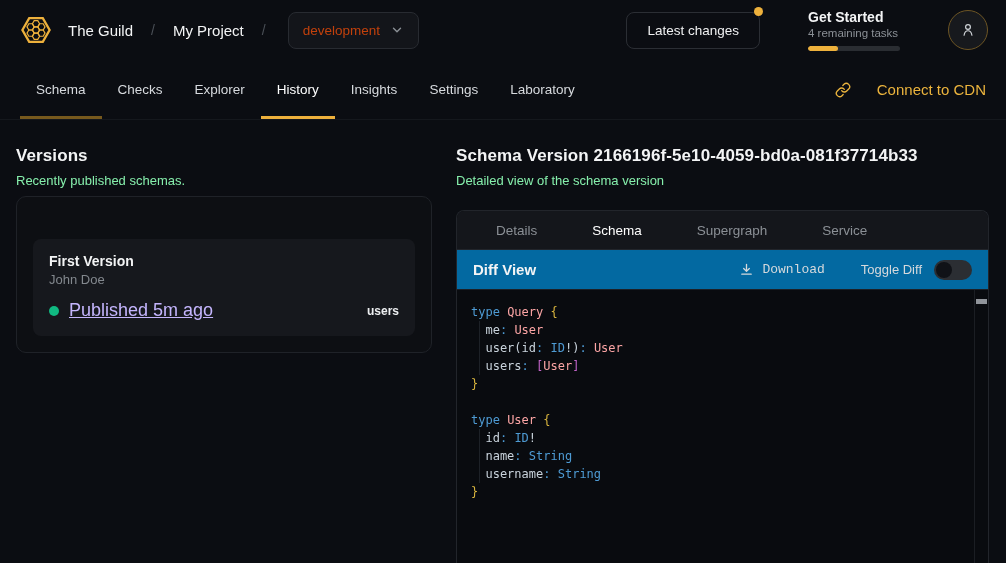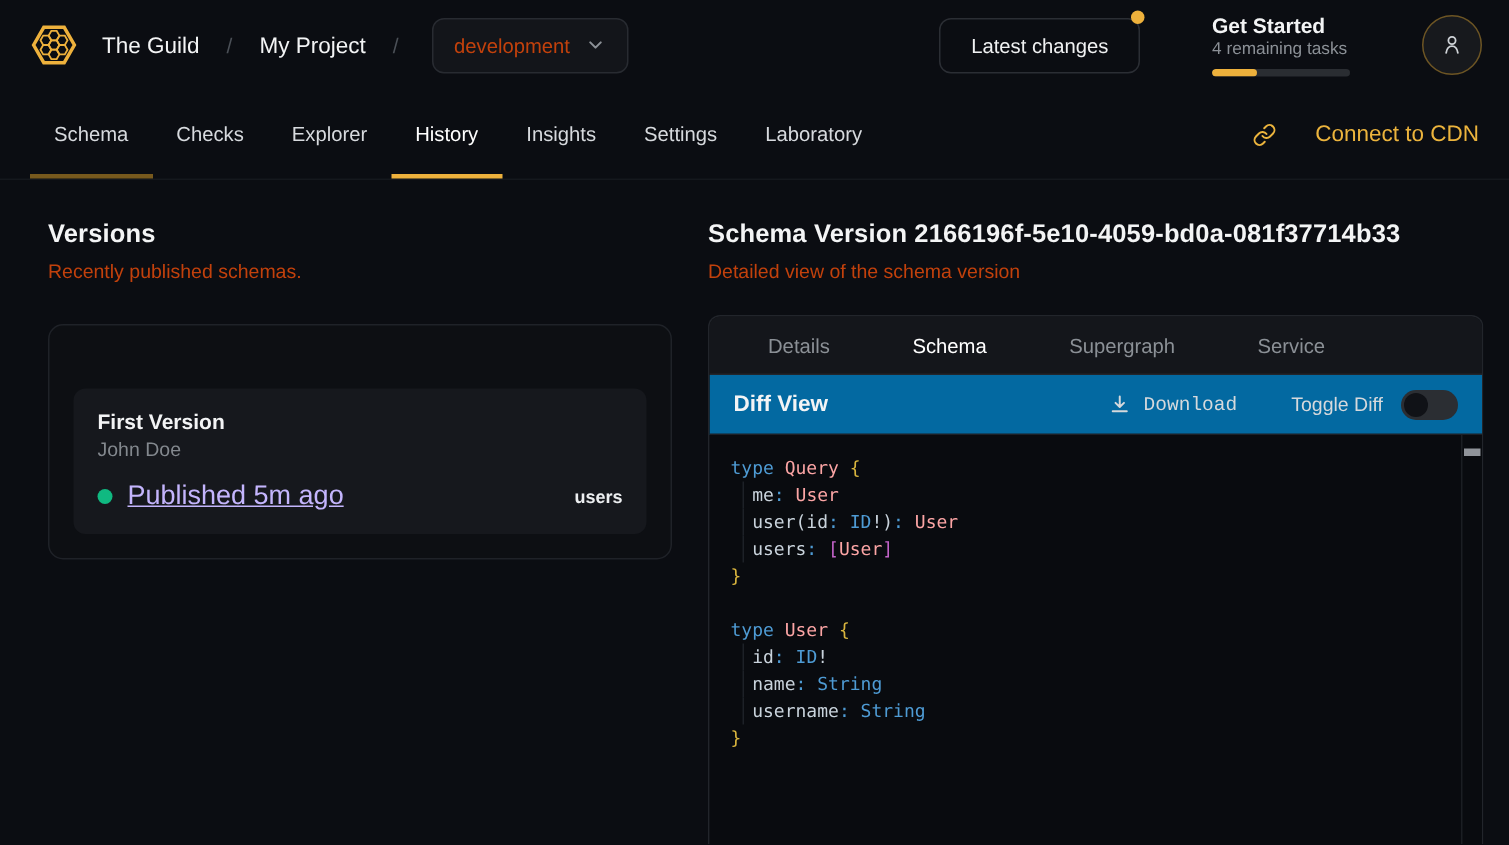--- a/index.html
+++ b/index.html
@@ -48,27 +48,27 @@
   .nav-tab { position:relative; display:flex; align-items:center; padding:0 16px; color:#d7dade; font-size:13.5px; cursor:pointer; text-decoration:none; }
   .nav-tab.active { color:#ffffff; font-weight:500; }
   .nav-tab.underline-dim::after, .nav-tab.underline-bright::after {
     content:""; position:absolute; left:0; right:0; bottom:0; height:3px;
   }
   .nav-tab.underline-dim::after { background:#77591d; }
   .nav-tab.underline-bright::after { background:#eeb13c; }
   .cdn-link { display:flex; align-items:center; gap:26px; color:#ecb43d; font-size:15px; cursor:pointer; text-decoration:none; }
 
   
-  .content { flex:1; display:flex; padding:26px 17px 0 32px; min-height:0; }
+  .content { flex:1; display:flex; padding:26px 17px 0 16px; min-height:0; }
   .left-col { width:416px; flex:0 0 auto; }
   .right-col { flex:1; margin-left:24px; min-width:0; display:flex; flex-direction:column; }
   .panel-title { font-size:17px; font-weight:600; color:#f3f4f5; letter-spacing:.1px; }
-  .panel-sub { font-size:13px; color:#c2410c; margin-top:7px; }
-
-  .versions-card { margin-top:28px; background:#0d0f13; border:1px solid #1f2228; border-radius:10px; padding:42px 16px 16px 16px; }
+  .panel-sub { font-size:13px; color:#86efac; margin-top:7px; }
+
+  .versions-card { margin-top:8px; background:#0d0f13; border:1px solid #1f2228; border-radius:10px; padding:42px 16px 16px 16px; }
   .version-item { background:#16181d; border-radius:8px; padding:14px 16px 15px 16px; cursor:pointer; }
   .v-name { font-size:14px; font-weight:600; color:#f3f4f5; }
   .v-author { font-size:13px; color:#83888e; margin-top:3px; }
   .v-row { display:flex; align-items:center; margin-top:13px; }
   .dot-green { width:10px; height:10px; border-radius:50%; background:#10b981; flex:0 0 auto; }
   .v-status { font-size:18px; color:#c4b5fd; margin-left:10px;text-decoration:underline; }
   .v-service { margin-left:auto; font-size:12px; font-weight:700; color:#eceef0; }
 
   .detail-card { margin-top:22px; flex:1; border:1px solid #22252b; border-bottom:none; border-radius:8px 8px 0 0; display:flex; flex-direction:column; min-height:0; overflow:hidden; }
   .detail-tabs { height:39px; flex:0 0 auto; background:#14161b; border-bottom:1px solid #22252b; display:flex; align-items:center; padding:0 14px; gap:30px; }

